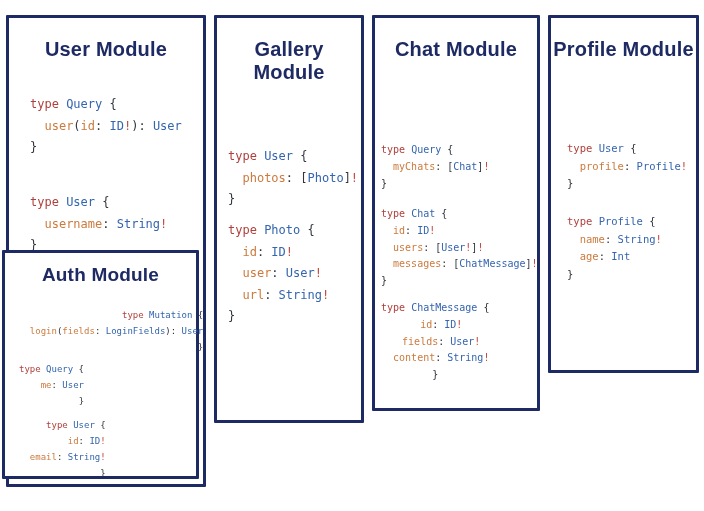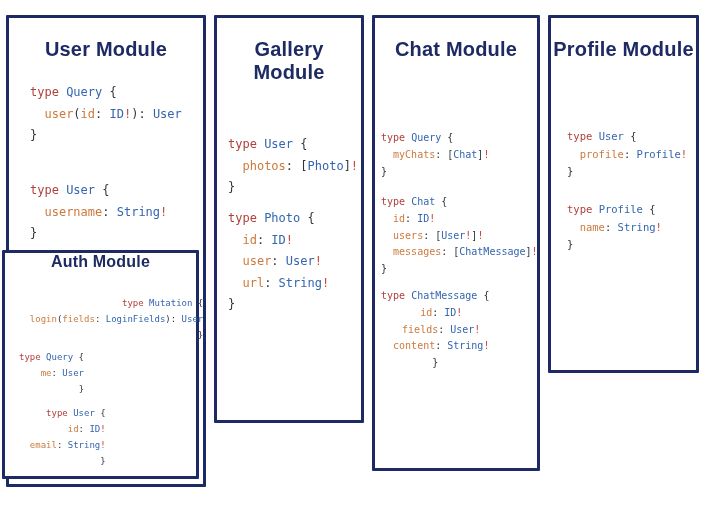--- a/index.html
+++ b/index.html
@@ -17,47 +17,48 @@
     border:3px solid var(--navy);border-radius:1px;
   }
   .panel-title{
     position:absolute;top:20px;left:0;right:0;text-align:center;
     font-weight:800;font-size:20px;letter-spacing:.2px;color:var(--navy);
     font-family:"Liberation Sans",sans-serif;
   }
   .blk{
     position:absolute;font-family:"DejaVu Sans Mono","Liberation Mono",monospace;
     color:var(--pn);
+    margin-top:12px;
   }
   .code-line{white-space:pre;}
   .tok-kw{color:var(--kw);} .tok-ty{color:var(--ty);} .tok-fd{color:var(--fd);}
   .tok-pn{color:var(--pn);} .tok-bg{color:var(--bg);}
 
   
   #user-module{left:6px;top:15px;width:200px;height:472px;}
   #user-module > .blk{font-size:12px;line-height:21.5px;left:21px;}
   #user-module > .blk-0{top:64px;}
   #user-module > .blk-1{top:162px;}
 
   
   #auth-module{left:-7px;top:232px;width:197px;height:229px;}
-  #auth-module .panel-title{top:0;font-size:16px;}
+  #auth-module .panel-title{top:11px;font-size:19px;}
   #auth-module > .blk{font-size:9px;line-height:16px;left:14px;text-align:right;}
   #auth-module > .blk-0{top:42px;}
   #auth-module > .blk-1{top:96px;}
   #auth-module > .blk-2{top:152px;}
 
   
   #gallery-module{left:214px;top:15px;width:150px;height:408px;}
   #gallery-module > .blk{font-size:12px;line-height:21.5px;left:11px;}
   #gallery-module > .blk-0{top:116px;}
   #gallery-module > .blk-1{top:190px;}
 
   
-  #chat-module{left:372px;top:15px;width:168px;height:456px;}
+  #chat-module{left:372px;top:15px;width:168px;height:396px;}
   #chat-module > .blk{font-size:10px;line-height:16.8px;left:6px;}
   #chat-module > .blk-0{top:112px;}
   #chat-module > .blk-1{top:176px;}
   #chat-module > .blk-2{top:270px;text-align:center;}
 
   
   #profile-module{left:548px;top:15px;width:151px;height:358px;}
   #profile-module > .blk{font-size:10.5px;line-height:17.5px;left:16px;}
   #profile-module > .blk-0{top:110px;}
   #profile-module > .blk-1{top:183px;}
@@ -138,16 +139,17 @@
     <div class="panel" id="profile-module">
       <div class="panel-title">Profile Module</div>
       <div class="blk blk-0">
         <div class="code-line"><span class="tok-kw">type</span><span class="tok-pn"> </span><span class="tok-ty">User</span><span class="tok-pn"> {</span></div>
         <div class="code-line"><span class="tok-pn">  </span><span class="tok-fd">profile</span><span class="tok-pn">: </span><span class="tok-ty">Profile</span><span class="tok-bg">!</span></div>
         <div class="code-line"><span class="tok-pn">}</span></div>
       </div>
       <div class="blk blk-1">
         <div class="code-line"><span class="tok-kw">type</span><span class="tok-pn"> </span><span class="tok-ty">Profile</span><span class="tok-pn"> {</span></div>
         <div class="code-line"><span class="tok-pn">  </span><span class="tok-fd">name</span><span class="tok-pn">: </span><span class="tok-ty">String</span><span class="tok-bg">!</span></div>
+        <div class="code-line"><span class="tok-pn">  </span><span class="tok-fd">age</span><span class="tok-pn">: </span><span class="tok-ty">Int</span></div>
         <div class="code-line"><span class="tok-pn">}</span></div>
       </div>
     </div>
   </div>
 
 </body></html>

